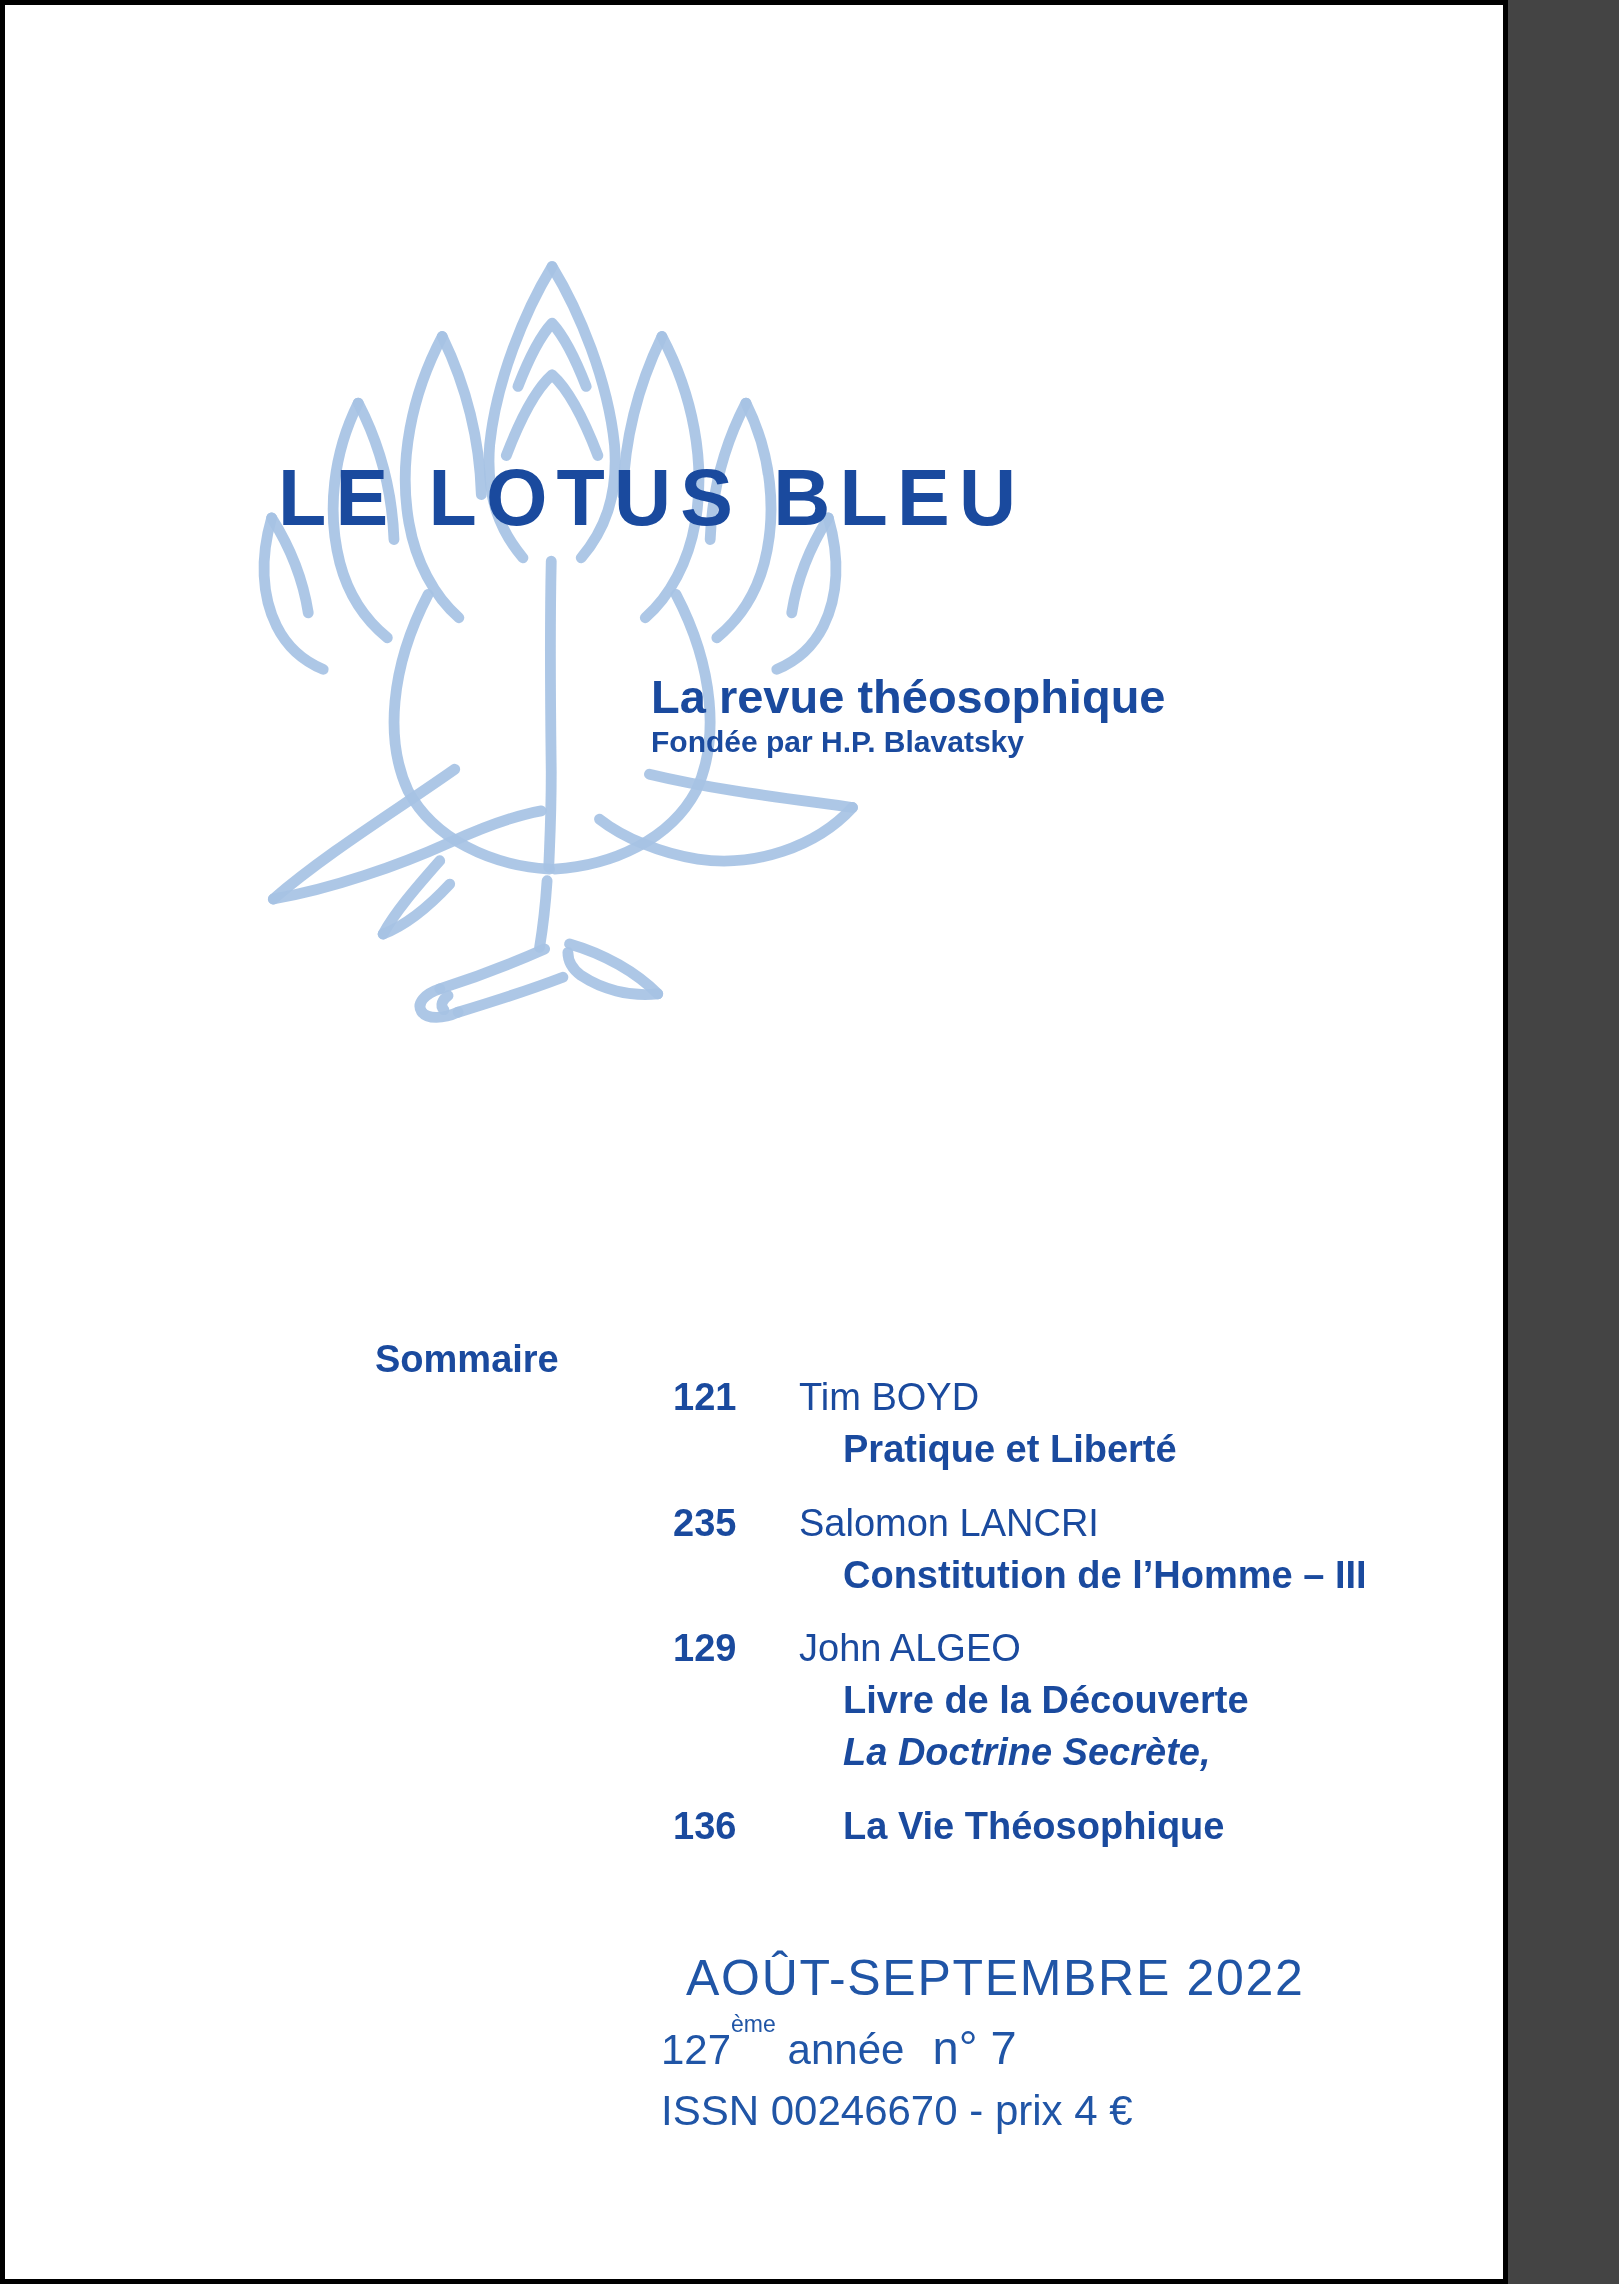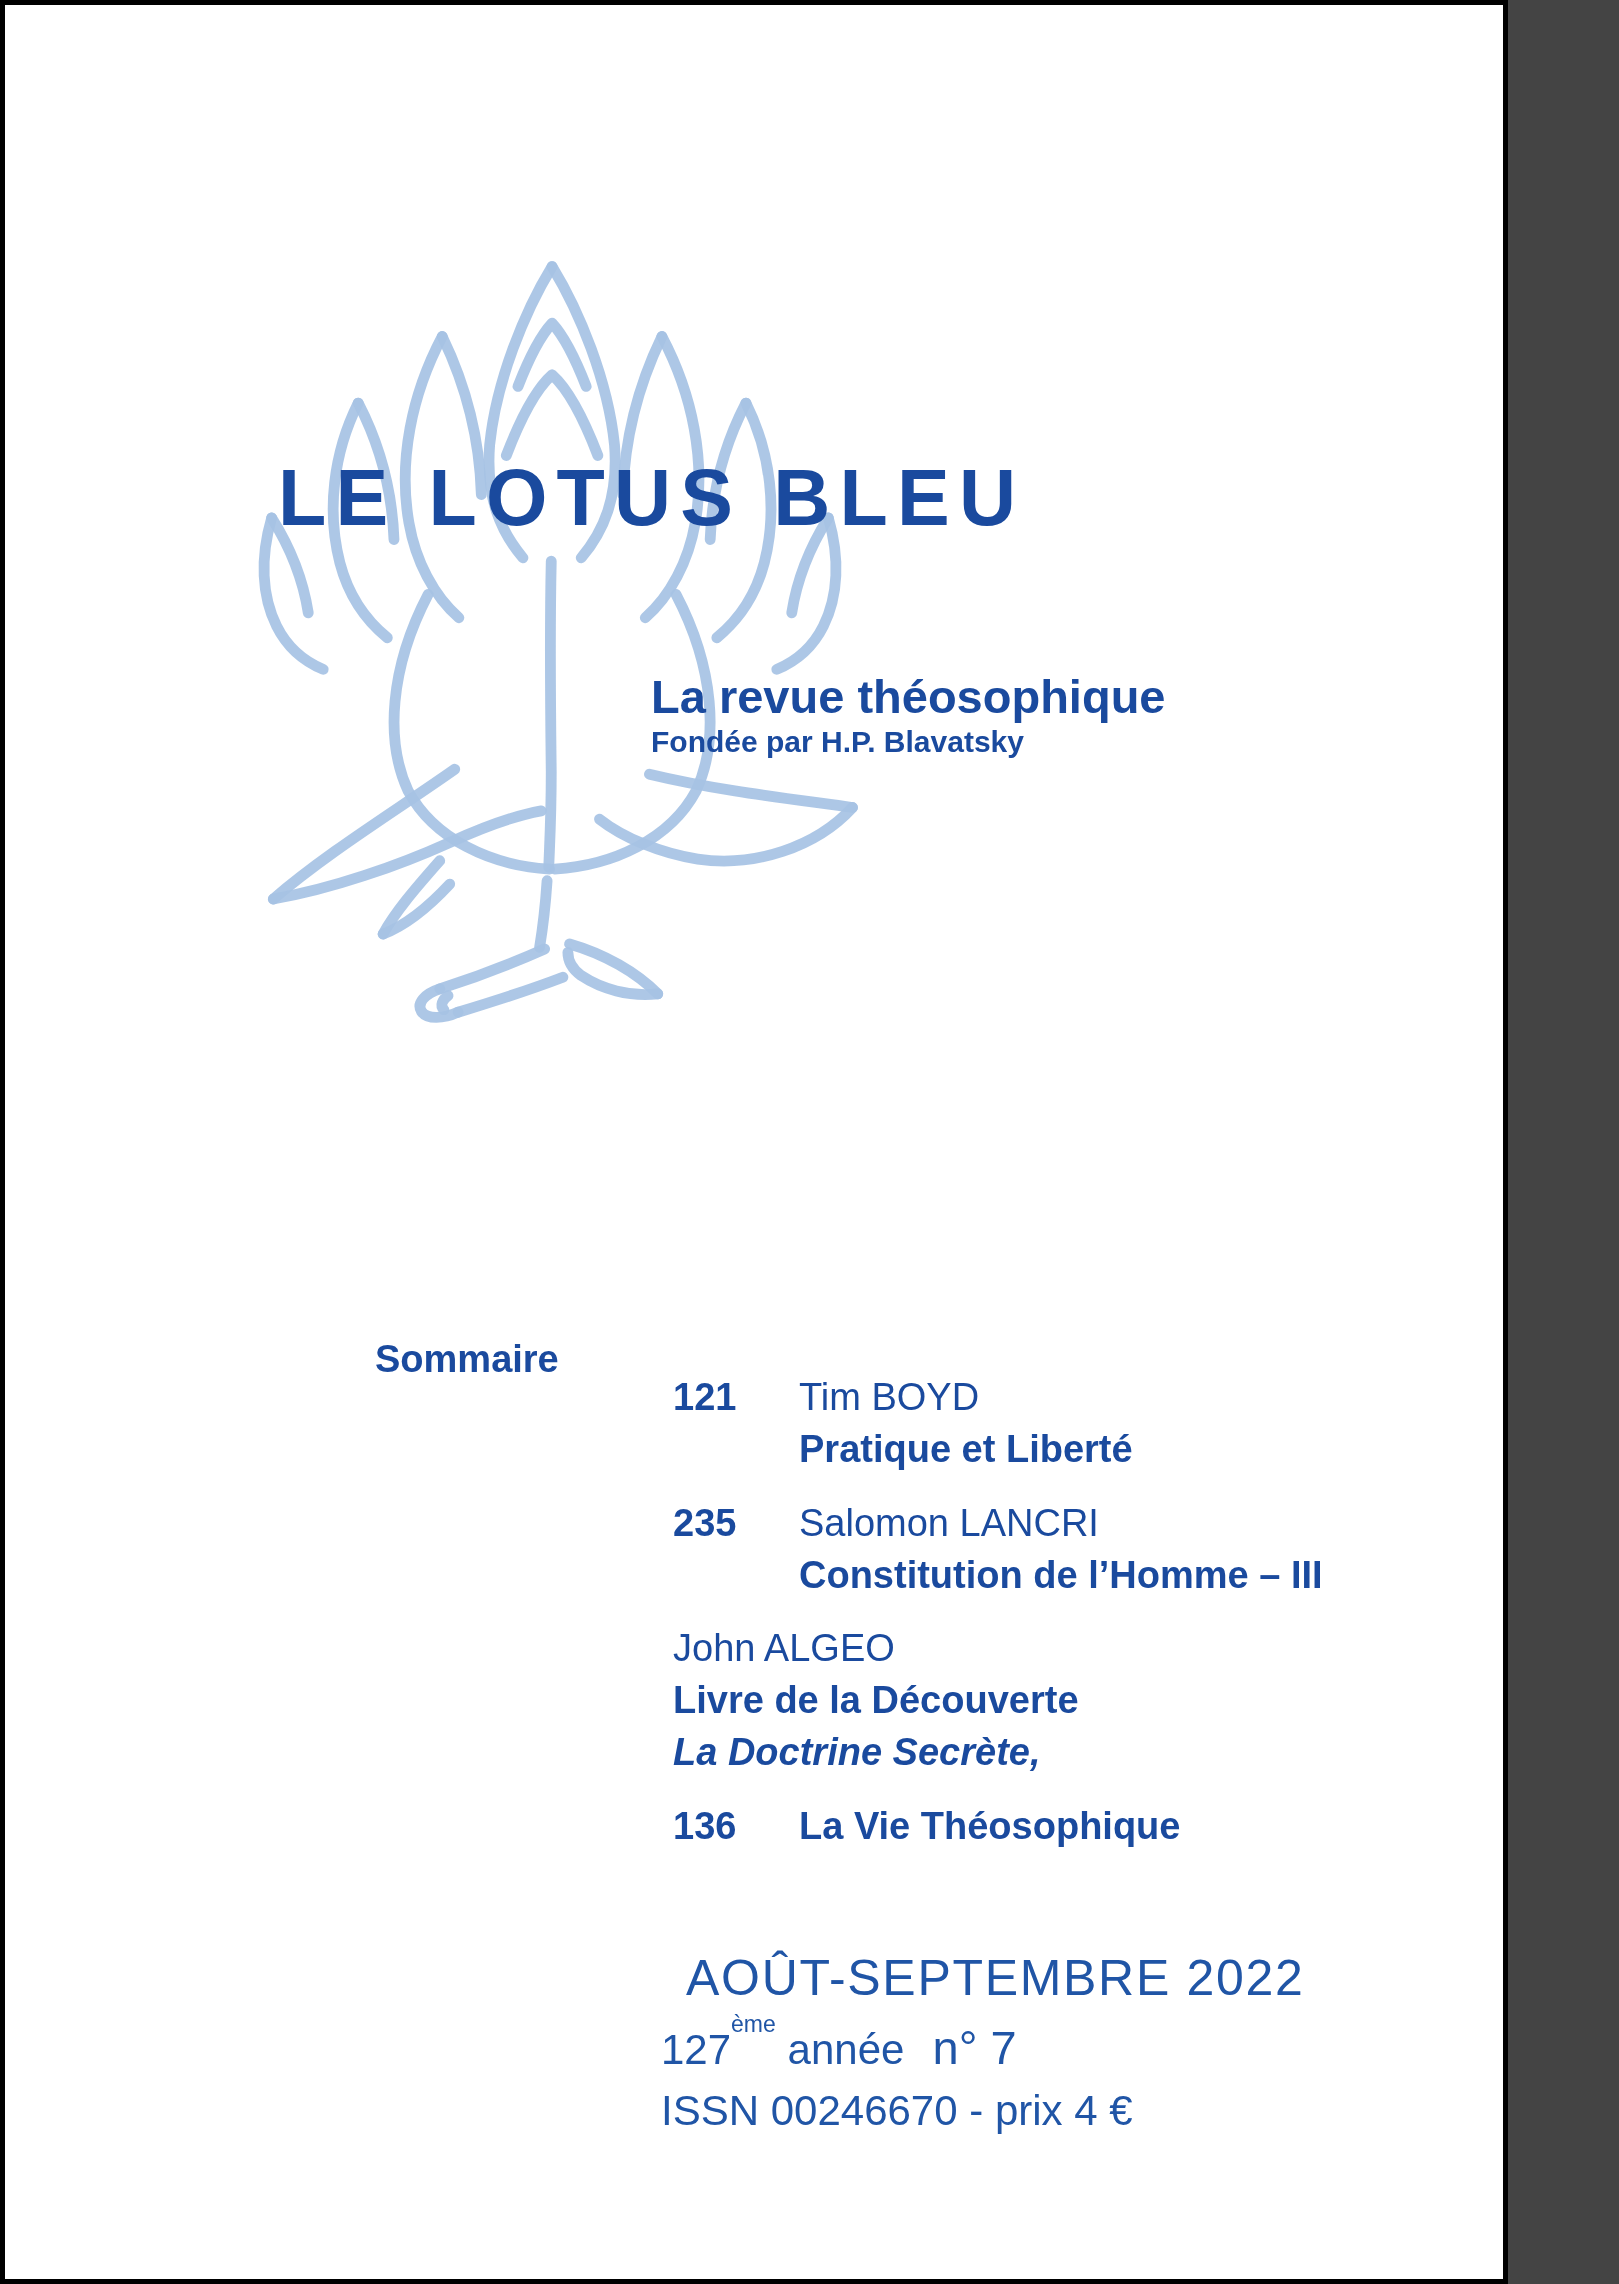--- a/index.html
+++ b/index.html
@@ -49,21 +49,21 @@
     font-size:38px;line-height:52px;font-weight:bold;color:var(--dark-blue);
   }
   .toc{position:absolute;left:668px;top:1366px;color:var(--dark-blue);}
   .toc-entry{display:flex;margin-bottom:21.6px;}
   .toc-page{
     width:126px;flex:0 0 126px;
     font-size:38px;line-height:52px;font-weight:bold;
   }
   .toc-text{font-size:38px;line-height:52px;white-space:nowrap;}
   .toc-author{font-weight:normal;}
-  .toc-title{font-weight:bold;}
+  .toc-title{font-weight:bold;margin-left:44px;}
   .toc-title.italic{font-style:italic;}
   
   .issue{position:absolute;left:656px;top:1943px;color:var(--mid-blue);}
   .issue-date{
     font-size:50px;line-height:60px;font-weight:normal;
     letter-spacing:1.7px;white-space:nowrap;margin-bottom:6.7px;margin-left:25px;
   }
   .issue-vol{font-size:42px;line-height:53px;white-space:nowrap;margin-bottom:10px;}
   .issue-vol sup{
     font-size:23px;position:relative;top:-16.6px;letter-spacing:0;
@@ -141,20 +141,21 @@
 
     <div class="toc-entry">
       <div class="toc-page">235</div>
       <div class="toc-text">
         <div class="toc-author">Salomon LANCRI</div>
         <div class="toc-title">Constitution de l’Homme – III</div>
       </div>
     </div>
 
     <div class="toc-entry">
+      <div class="toc-page">129</div>
       <div class="toc-text">
         <div class="toc-author">John ALGEO</div>
         <div class="toc-title">Livre de la Découverte</div>
         <div class="toc-title italic">La Doctrine Secrète,</div>
       </div>
     </div>
 
     <div class="toc-entry">
       <div class="toc-page">136</div>
       <div class="toc-text">

